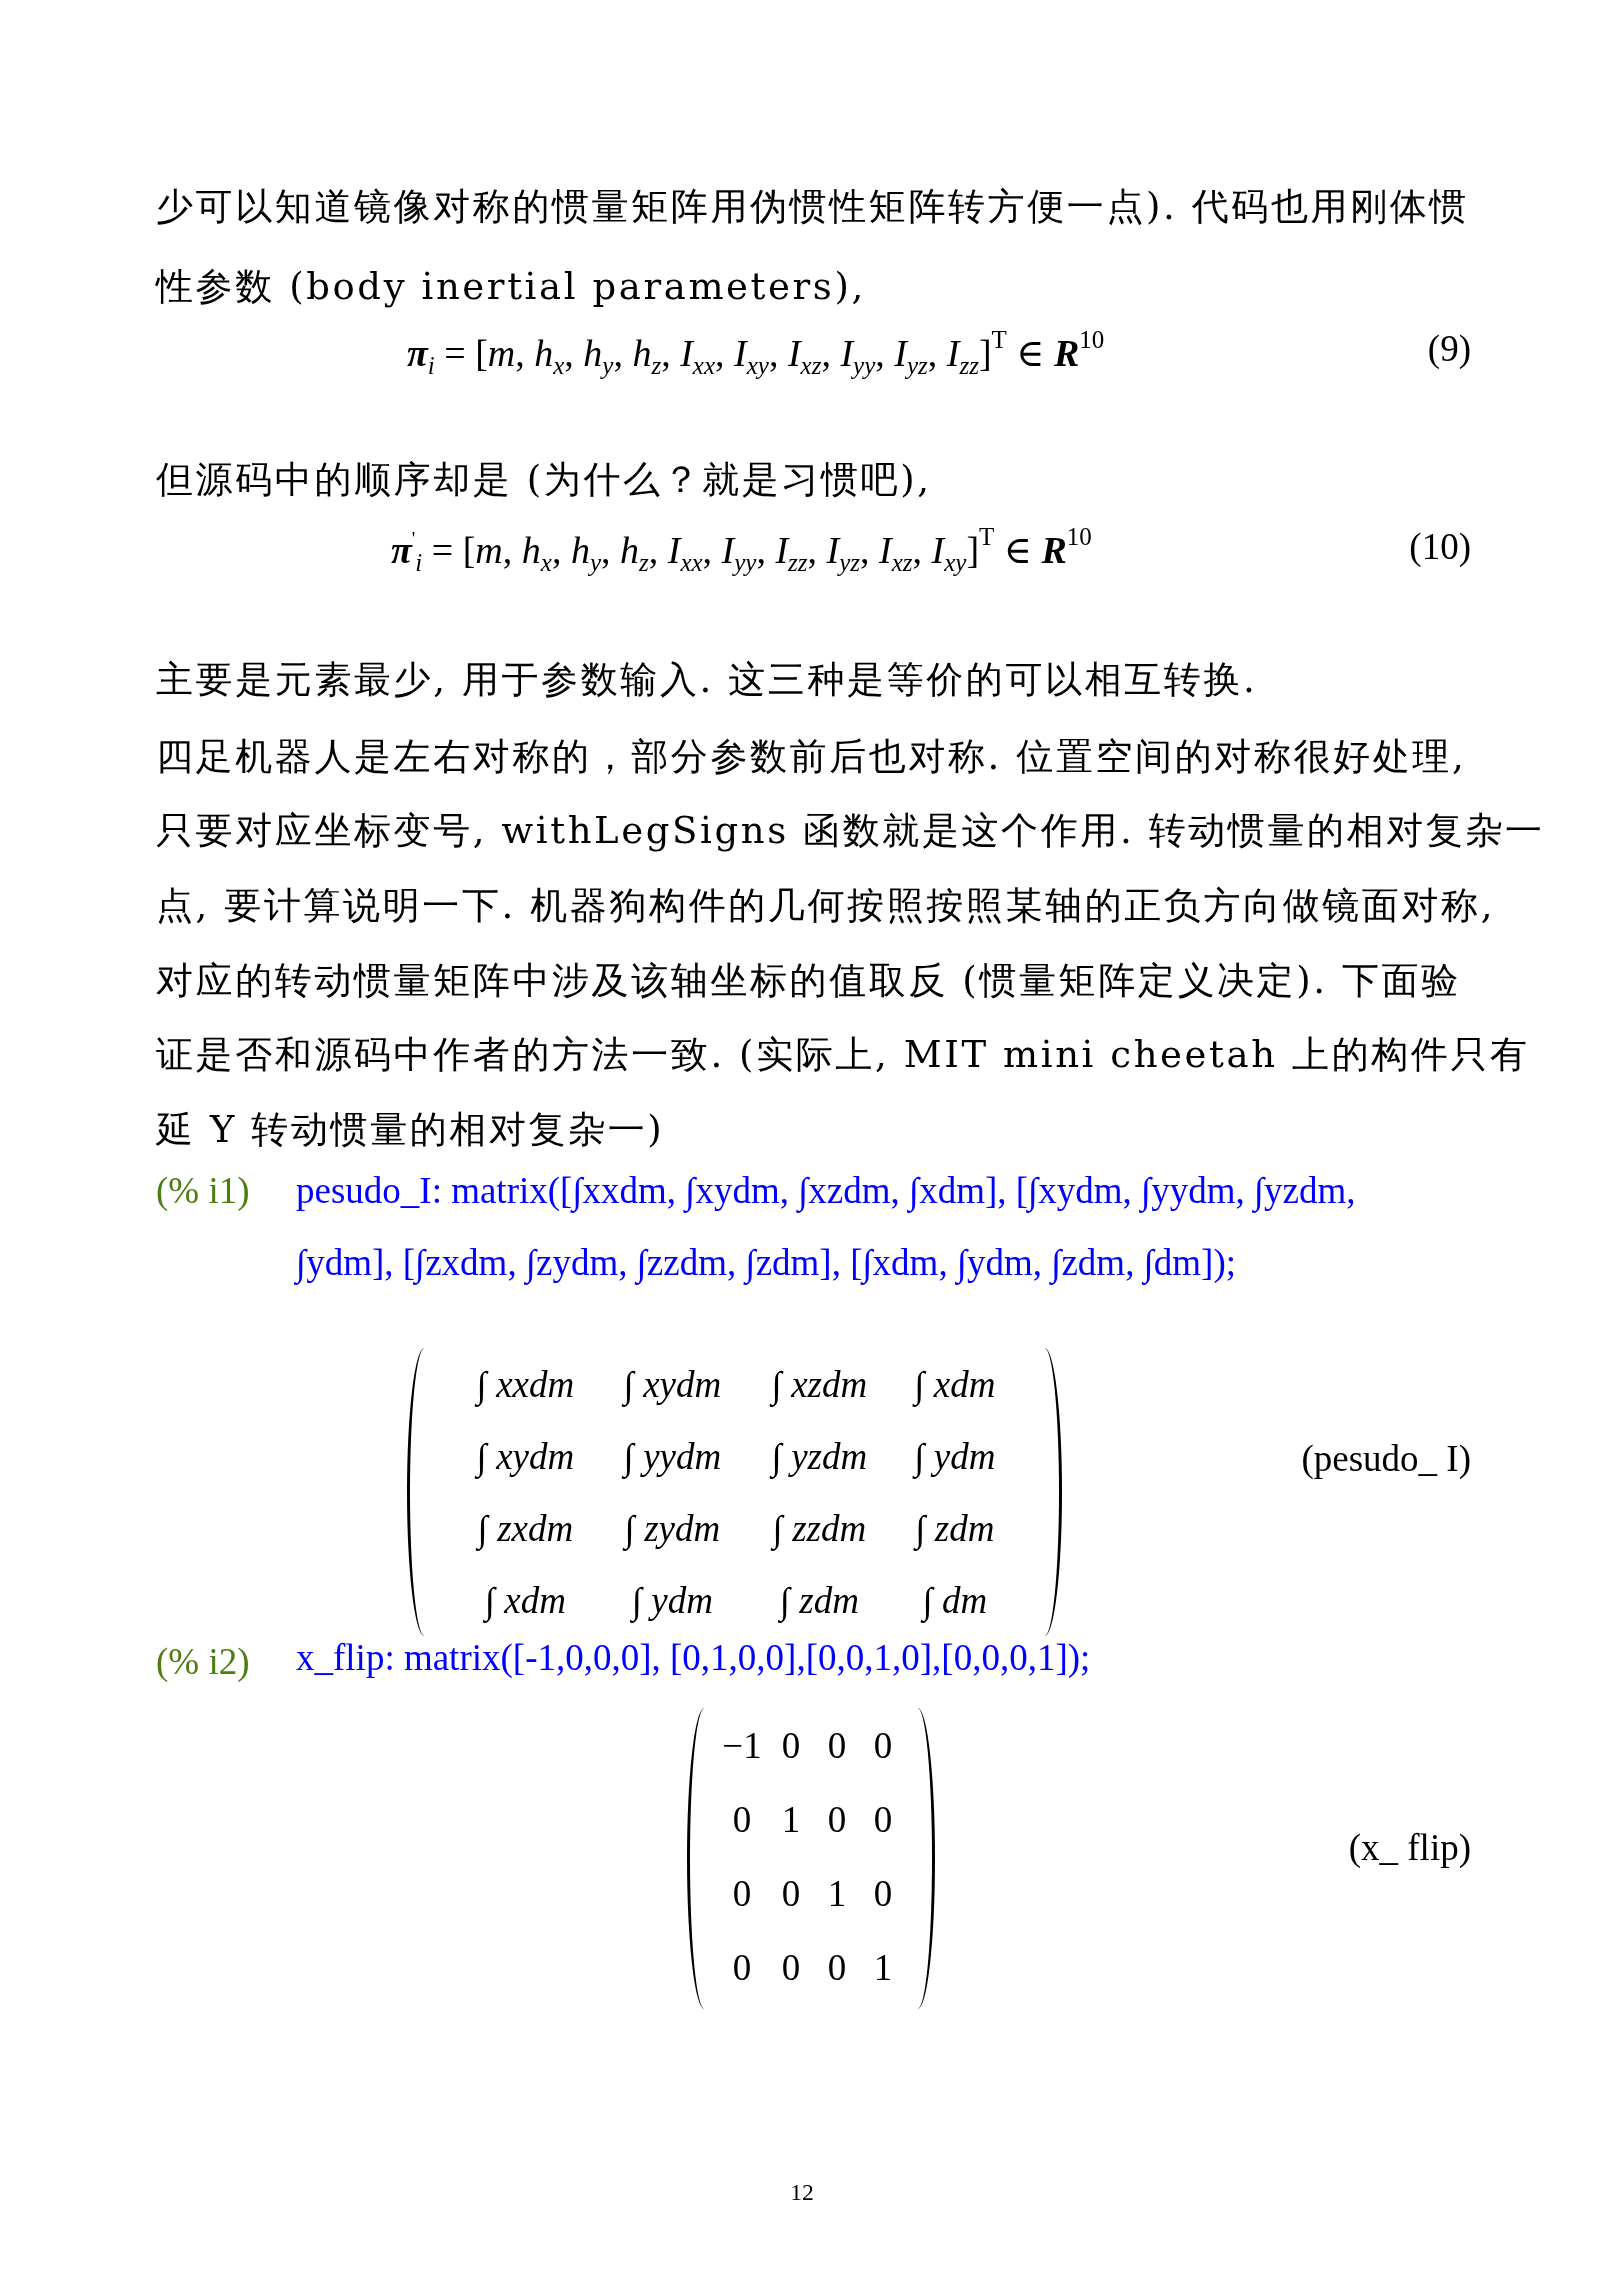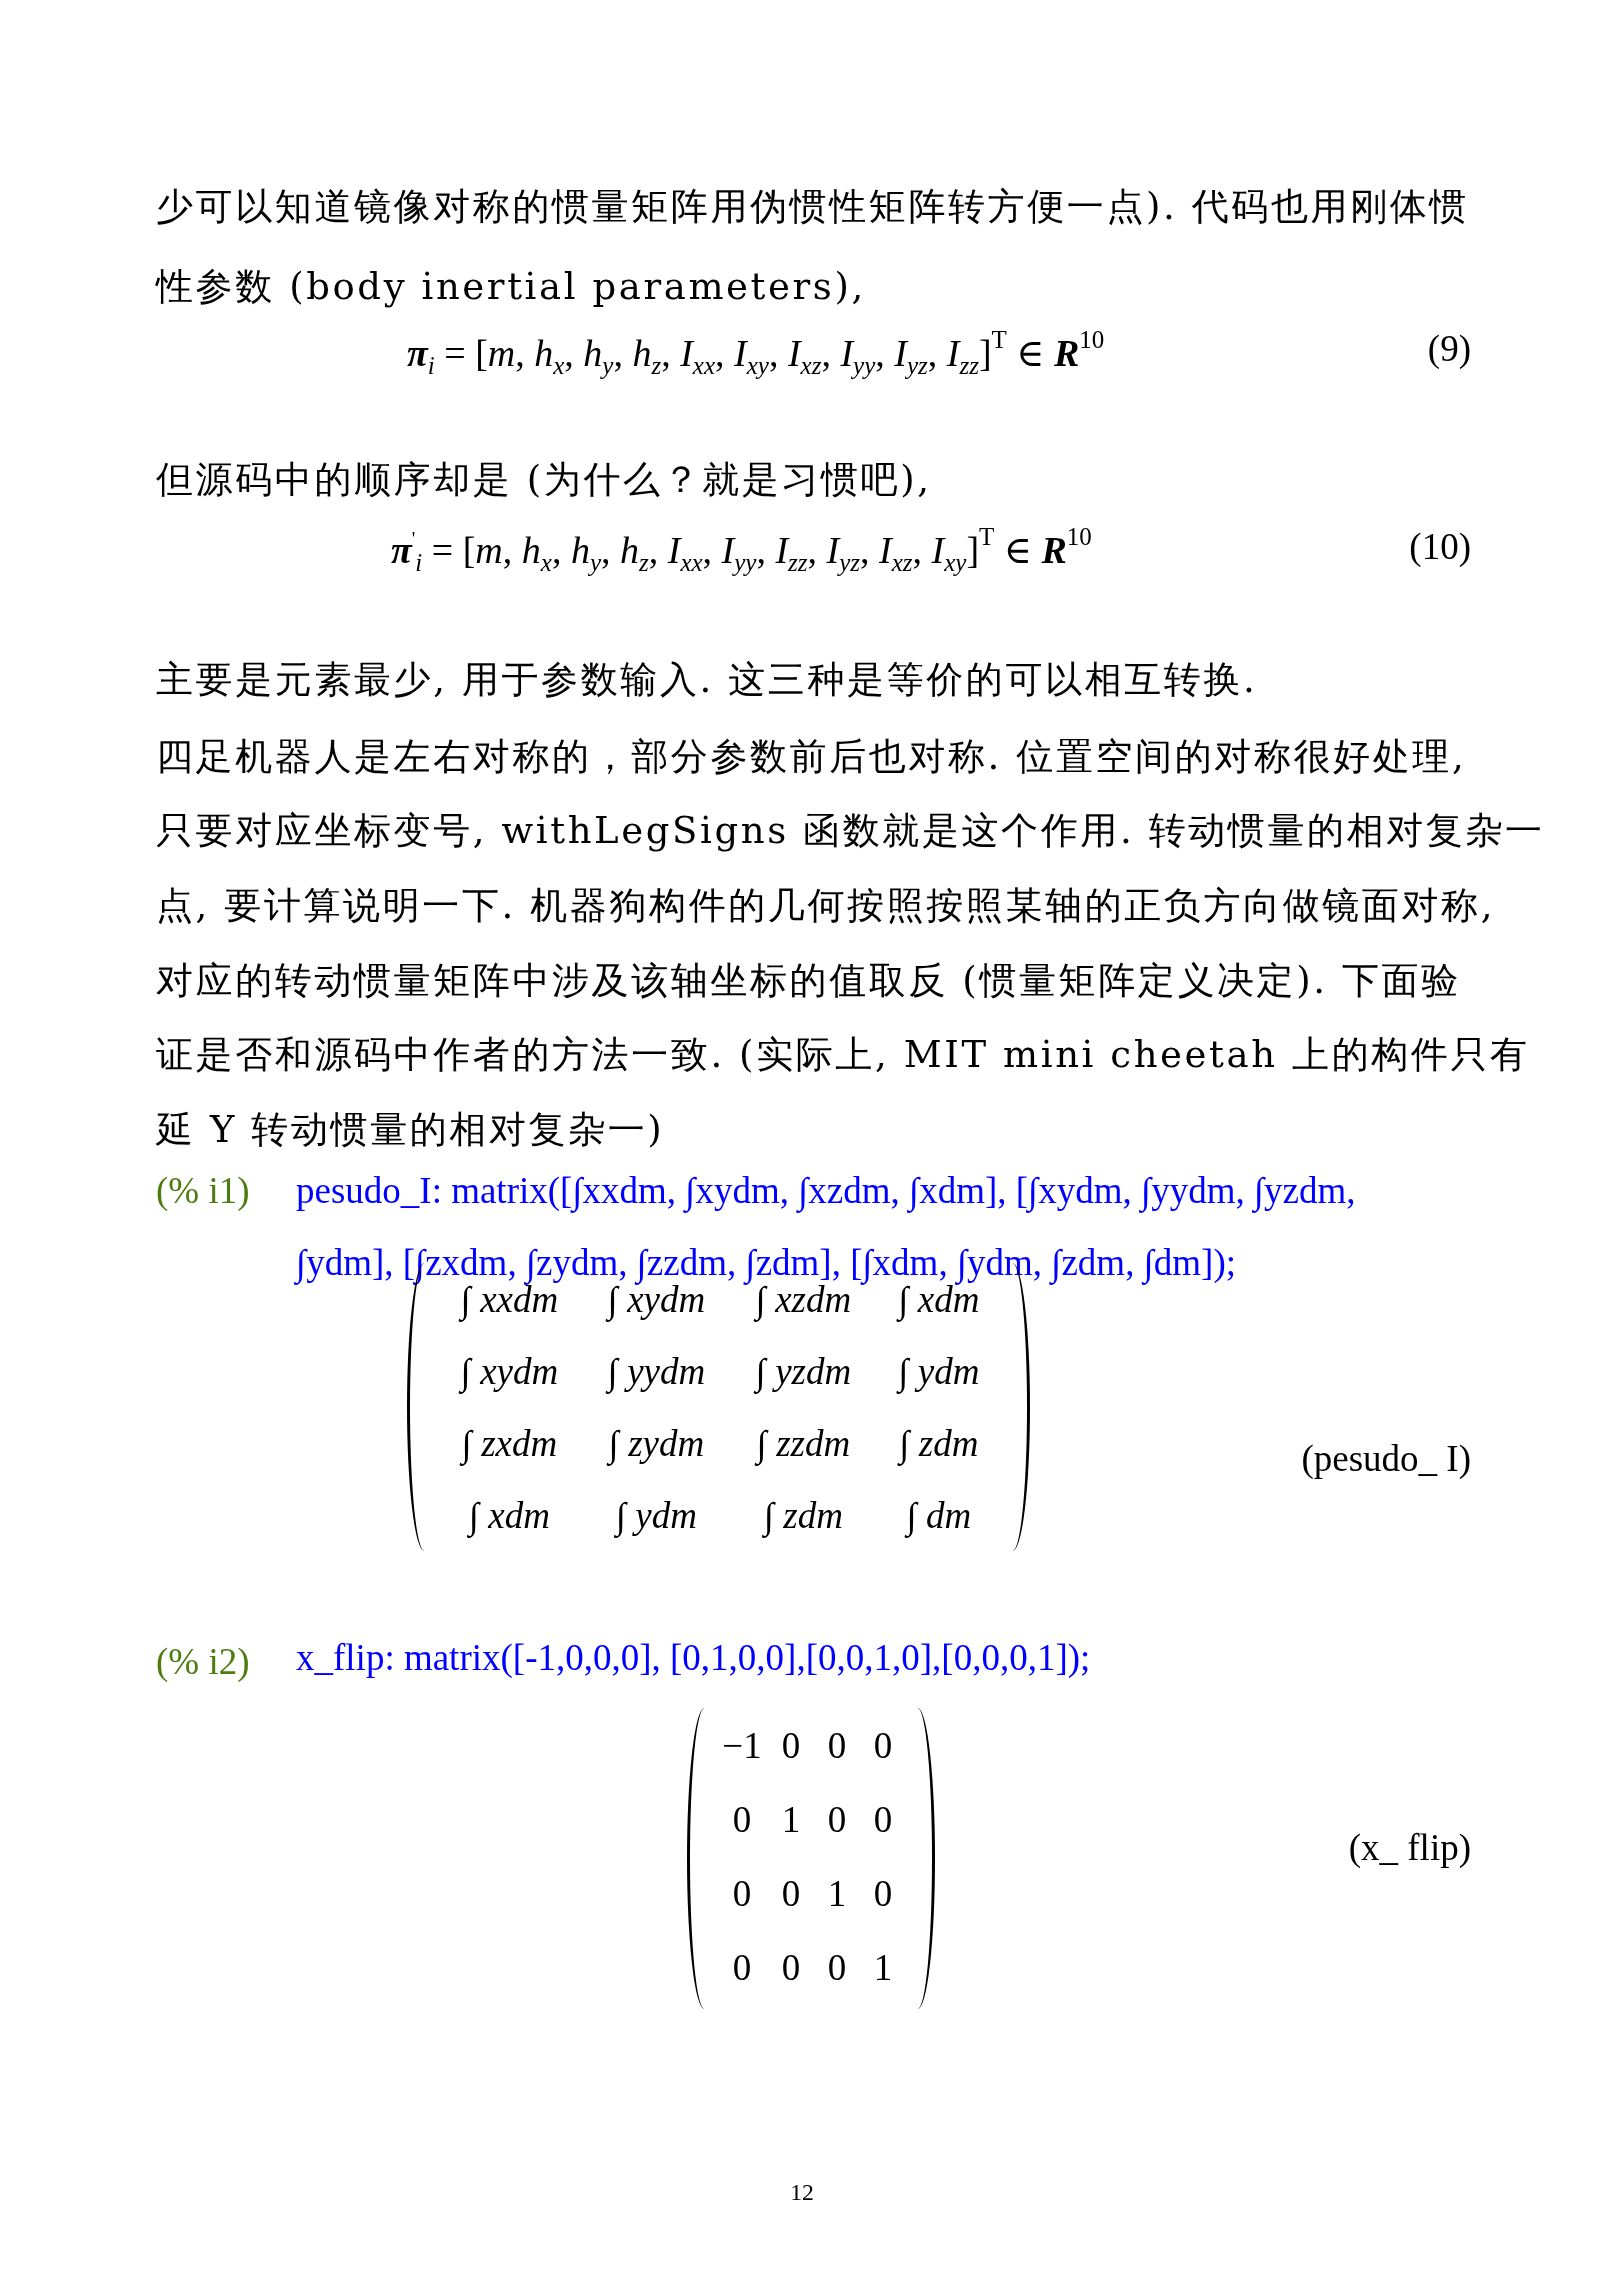--- a/index.html
+++ b/index.html
@@ -51,21 +51,21 @@
   <div class="line" style="top:773px;">只要对应坐标变号, withLegSigns 函数就是这个作用. 转动惯量的相对复杂一</div>
   <div class="line" style="top:848px;">点, 要计算说明一下. 机器狗构件的几何按照按照某轴的正负方向做镜面对称,</div>
   <div class="line" style="top:923px;">对应的转动惯量矩阵中涉及该轴坐标的值取反 (惯量矩阵定义决定). 下面验</div>
   <div class="line" style="top:997px;">证是否和源码中作者的方法一致. (实际上, MIT mini cheetah 上的构件只有</div>
   <div class="line" style="top:1072px;">延 Y 转动惯量的相对复杂一)</div>
 
   <div class="label" style="top:1169px;">(% i1)</div>
   <div class="input" style="left:296px; top:1169px;">pesudo_I: matrix([∫xxdm, ∫xydm, ∫xzdm, ∫xdm], [∫xydm, ∫yydm, ∫yzdm,</div>
   <div class="input" style="left:296px; top:1241px;">∫ydm], [∫zxdm, ∫zydm, ∫zzdm, ∫zdm], [∫xdm, ∫ydm, ∫zdm, ∫dm]);</div>
 
-  <div class="matrix" style="left:407px; top:1263px; height:288px;">
+  <div class="matrix" style="left:407px; top:1348px; height:288px;gap:16px;">
     <div class="paren l"></div>
     <div class="grid" style="grid-template-columns: 147px 147px 147px 124px; grid-template-rows: repeat(4, 72px);">
       <div class="cell">∫ xxdm</div>
       <div class="cell">∫ xydm</div>
       <div class="cell">∫ xzdm</div>
       <div class="cell">∫ xdm</div>
       <div class="cell">∫ xydm</div>
       <div class="cell">∫ yydm</div>
       <div class="cell">∫ yzdm</div>
       <div class="cell">∫ ydm</div>

